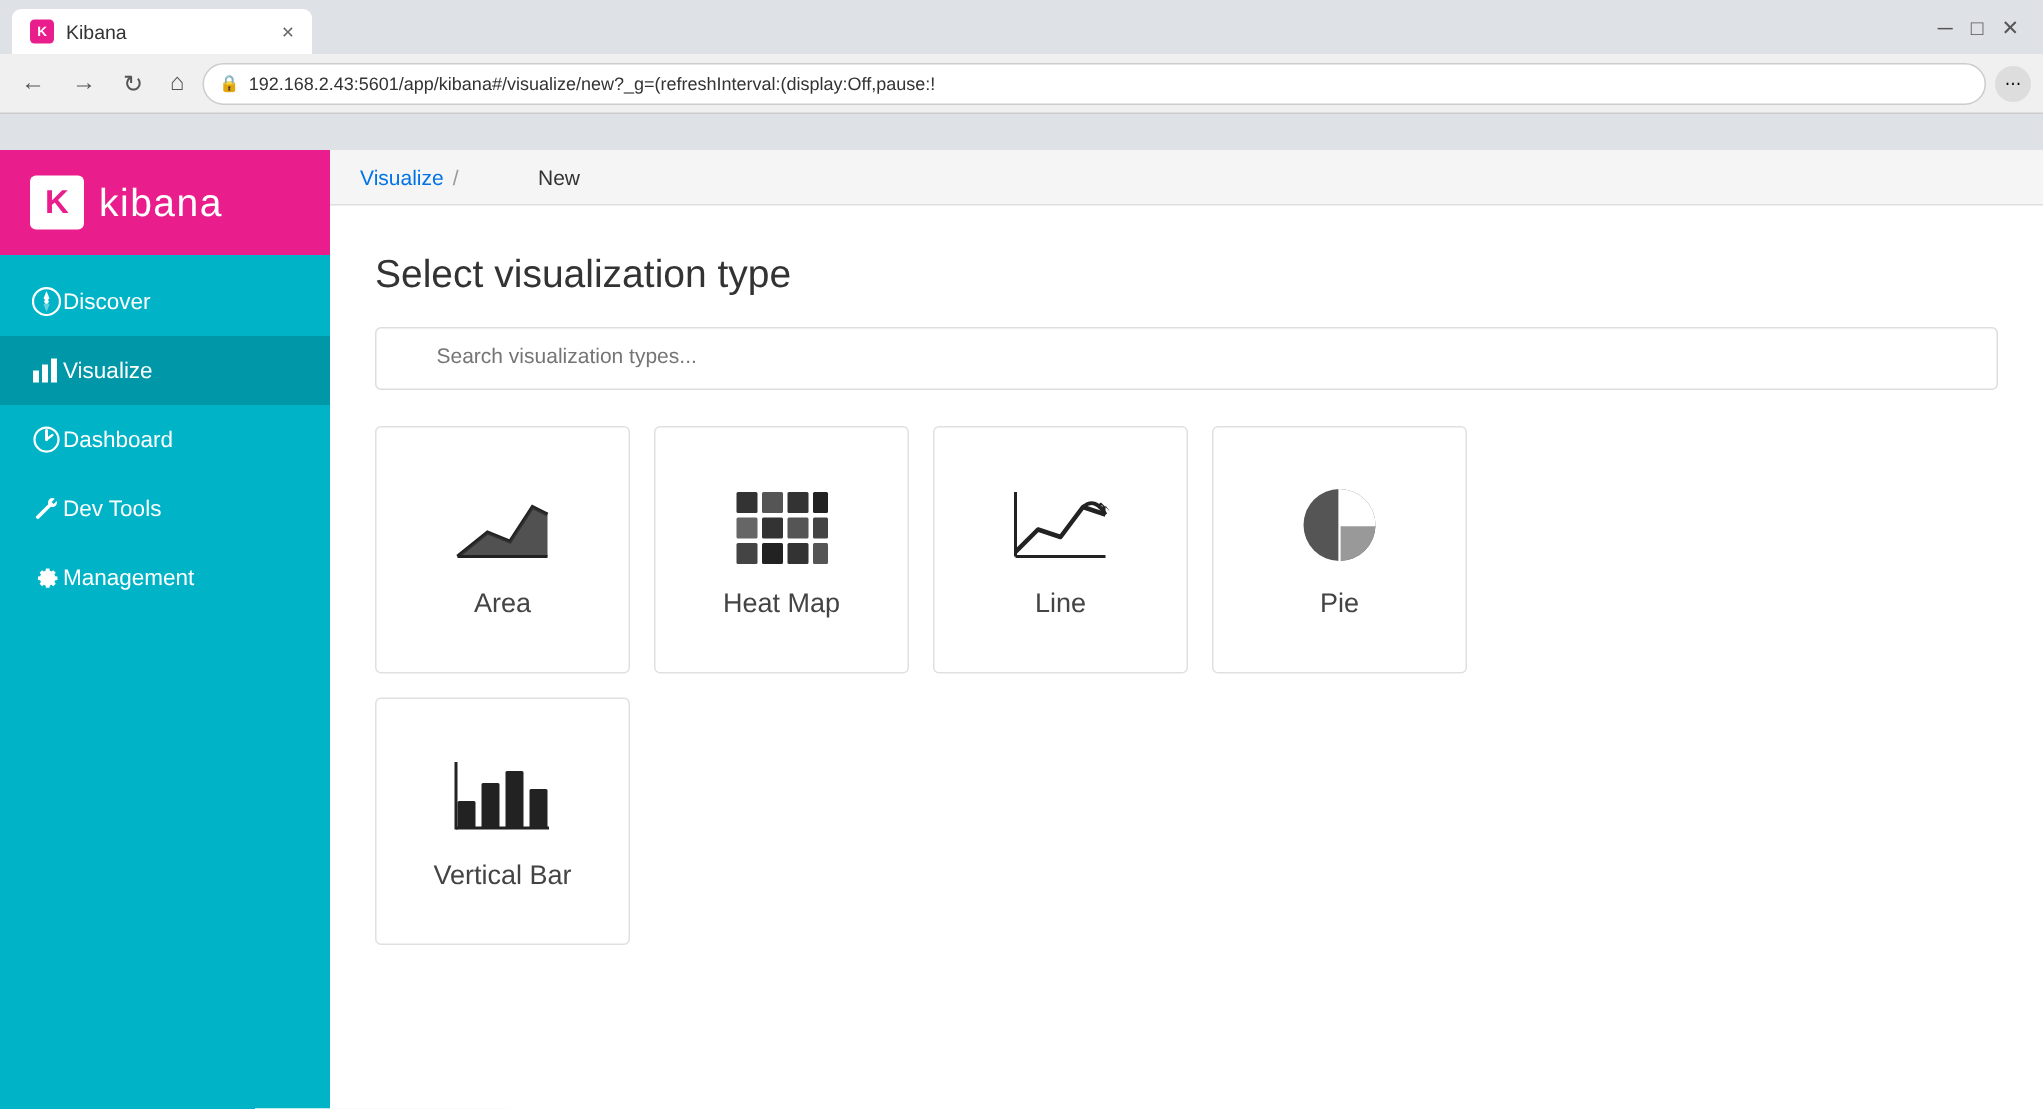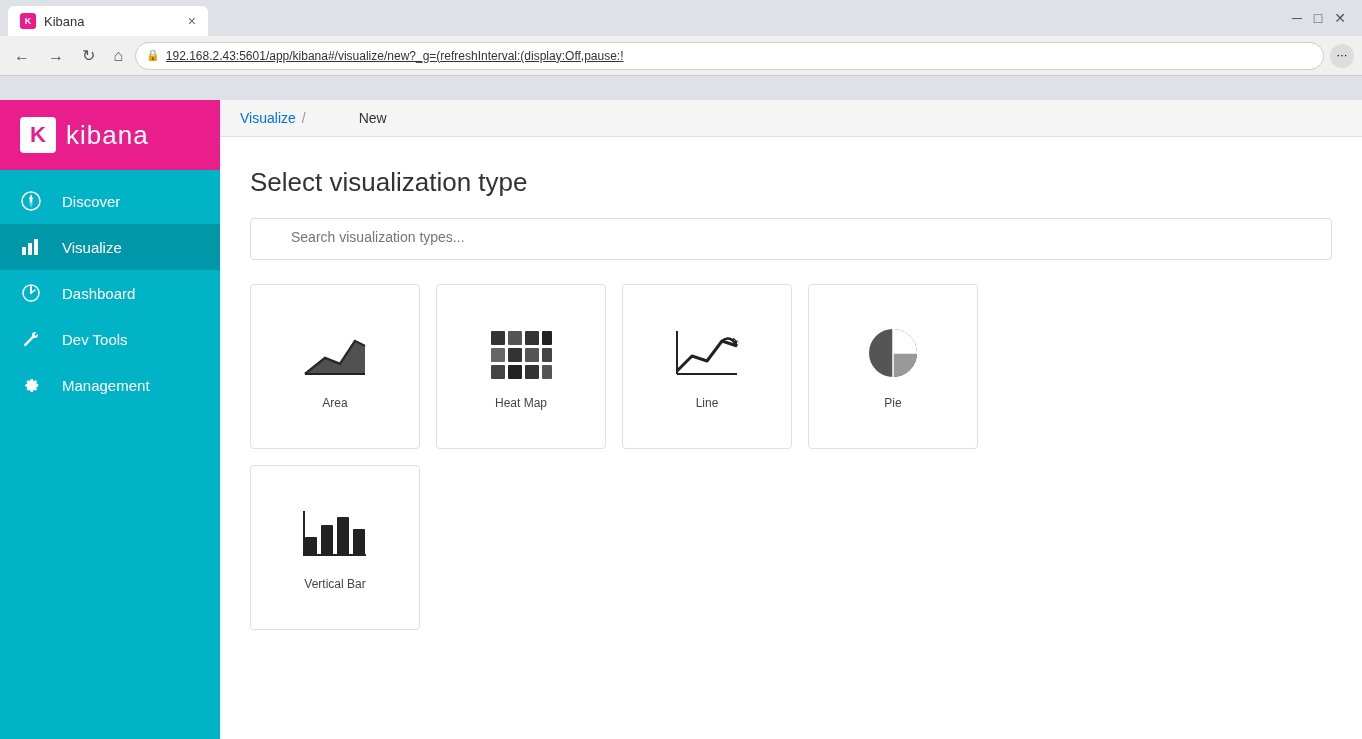--- a/index.html
+++ b/index.html
@@ -140,21 +140,21 @@
       letter-spacing: 1px;
     }
     .sidebar-nav {
       display: flex;
       flex-direction: column;
       padding-top: 8px;
     }
     .nav-item {
       display: flex;
       align-items: center;
-      gap: 20px;
+      gap: 0;
       padding: 12px 20px;
       color: white;
       cursor: pointer;
       font-size: 15px;
       transition: background 0.2s;
     }
     .nav-item.active { background: rgba(0,0,0,0.15); }
     .nav-icon {
       width: 22px;
       height: 22px;
@@ -254,21 +254,21 @@
       padding: 16px;
     }
     .viz-icon {
       width: 72px;
       height: 60px;
       display: flex;
       align-items: center;
       justify-content: center;
     }
     .viz-label {
-      font-size: 12px;
+      font-size: 18px;
       color: #444;
       text-align: center;
     }
 
     
     svg { display: block; }
   </style>
 </head>
 <body>
 
@@ -287,21 +287,21 @@
       <span style="cursor:pointer;">✕</span>
     </div>
   </div>
   <div class="browser-toolbar">
     <button class="browser-nav-btn">←</button>
     <button class="browser-nav-btn">→</button>
     <button class="browser-nav-btn">↻</button>
     <button class="browser-nav-btn">⌂</button>
     <div class="browser-address-bar">
       <span class="address-icon">🔒</span>
-      <span style="font-size:12px;color:#333;overflow:hidden;white-space:nowrap;text-overflow:ellipsis;text-decoration:underline;">192.168.2.43:5601/app/kibana#/visualize/new?_g=(refreshInterval:(display:Off,pause:!</span>
+      <span style="font-size:12px;color:#333;overflow:hidden;white-space:nowrap;text-overflow:ellipsis;">192.168.2.43:5601/app/kibana#/visualize/new?_g=(refreshInterval:(display:Off,pause:!</span>
     </div>
     <div class="browser-actions">
       <button class="browser-action-btn" style="background:#ddd;">⋯</button>
     </div>
   </div>
 </div>
 
 <div class="app-container">
 
   <div class="sidebar">

